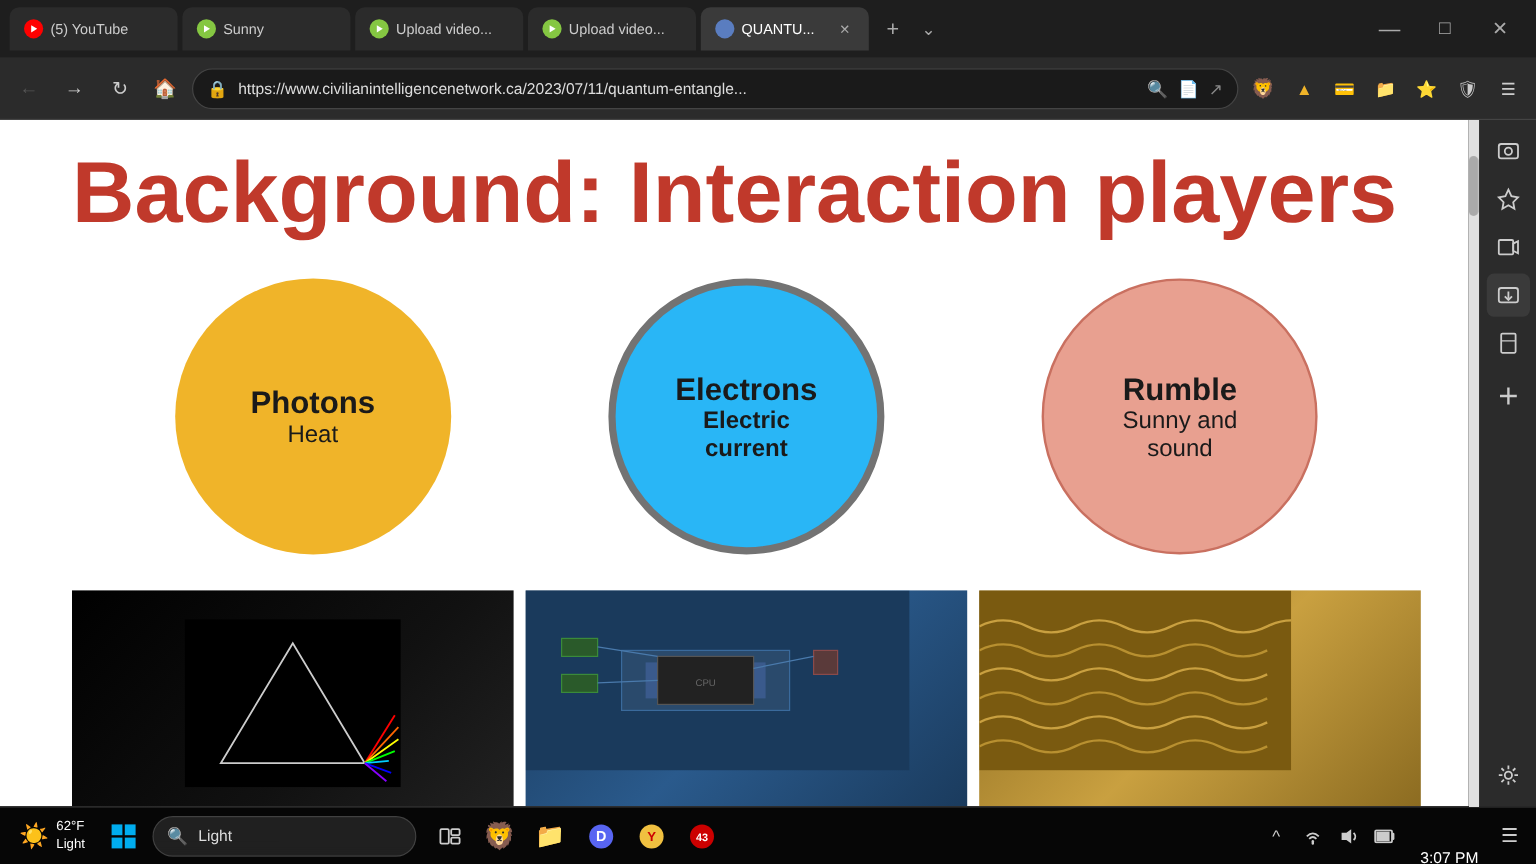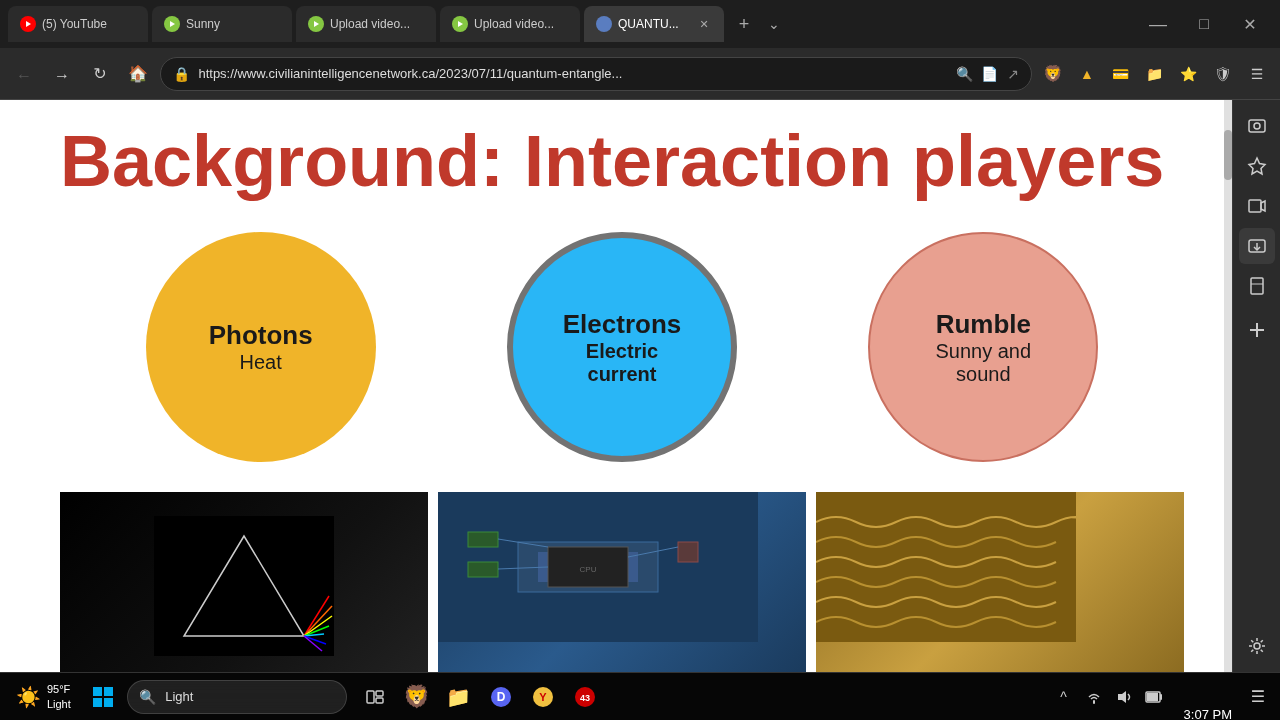--- a/index.html
+++ b/index.html
@@ -296,21 +296,21 @@
           </svg>
       </div>
     </div>
   </div>
 
   <div class="taskbar">
 
     <div class="taskbar-weather">
       <span class="weather-icon">☀️</span>
       <div class="weather-text">
-        <div>95°F</div>
+        <div>62°F</div>
         <div>Light</div>
       </div>
     </div>
 
     <div class="taskbar-start">
       <svg width="24" height="24" viewBox="0 0 24 24">
         <rect x="2" y="2" width="9" height="9" fill="#00adef"></rect>
         <rect x="13" y="2" width="9" height="9" fill="#00adef"></rect>
         <rect x="2" y="13" width="9" height="9" fill="#00adef"></rect>
         <rect x="13" y="13" width="9" height="9" fill="#00adef"></rect>

